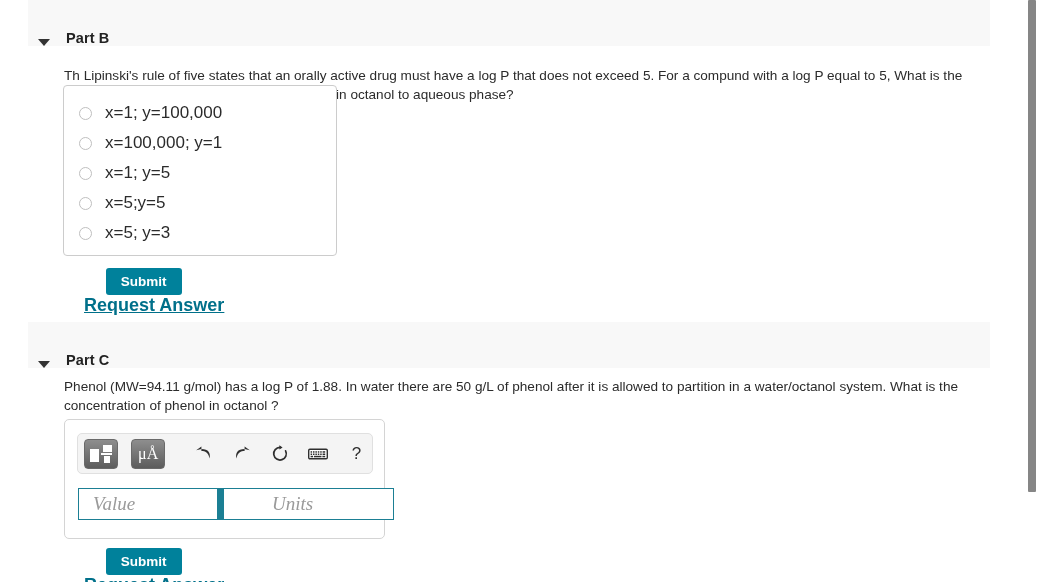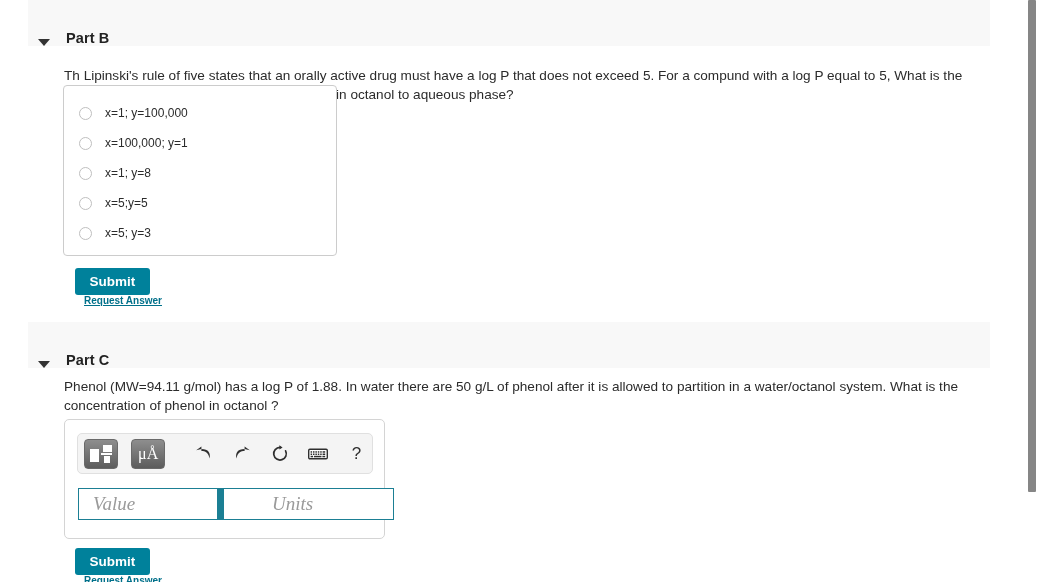--- a/index.html
+++ b/index.html
@@ -84,21 +84,21 @@
     width: 13px;
     height: 13px;
     border: 1px solid #bfbfbf;
     border-radius: 50%;
     background: #ffffff;
     box-sizing: border-box;
     flex: none;
     margin-right: 13px;
   }
   .choice-label {
-    font-size: 12px;
+    font-size: 17px;
     color: #2b2b2b;
     white-space: nowrap;
   }
 
   
   .submit-row {
     position: absolute;
     left: 63px;
     display: flex;
     align-items: center;
@@ -113,21 +113,21 @@
     font-size: 13.5px;
     font-weight: bold;
     padding: 0 15px;
     height: 27px;
     line-height: 27px;
     cursor: pointer;
   }
   .request-link {
     margin-left: 21px;
     color: #00708a;
-    font-size: 10px;
+    font-size: 18px;
     font-weight: bold;
     text-decoration: underline;
     cursor: pointer;
   }
 
   
   .answer-box {
     position: absolute;
     left: 64px;
     top: 419px;
@@ -280,21 +280,21 @@
     <div class="choice-row" style="top:18px;">
       <span class="radio"></span>
       <span class="choice-label">x=1; y=100,000</span>
     </div>
     <div class="choice-row" style="top:48px;">
       <span class="radio"></span>
       <span class="choice-label">x=100,000; y=1</span>
     </div>
     <div class="choice-row" style="top:78px;">
       <span class="radio"></span>
-      <span class="choice-label">x=1; y=8</span>
+      <span class="choice-label">x=1; y=5</span>
     </div>
     <div class="choice-row" style="top:108px;">
       <span class="radio"></span>
       <span class="choice-label">x=5;y=5</span>
     </div>
     <div class="choice-row" style="top:138px;">
       <span class="radio"></span>
       <span class="choice-label">x=5; y=3</span>
     </div>
   </div>

